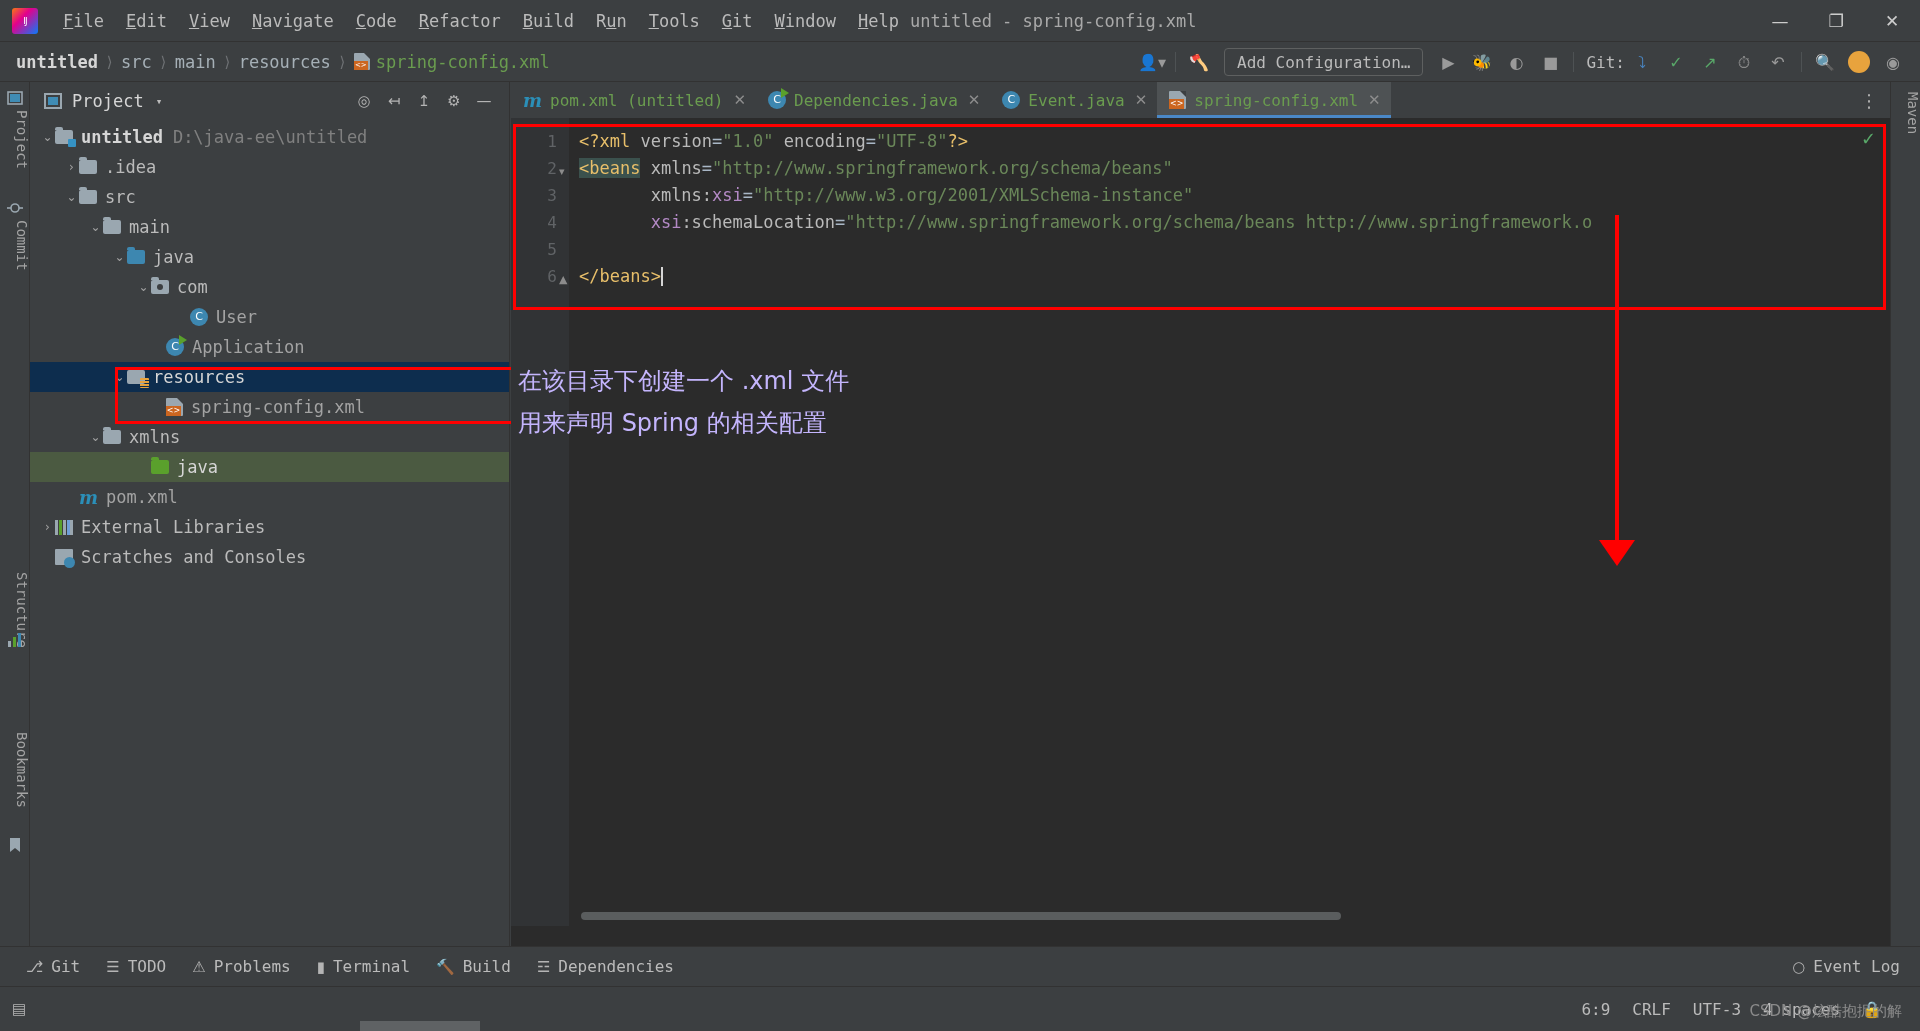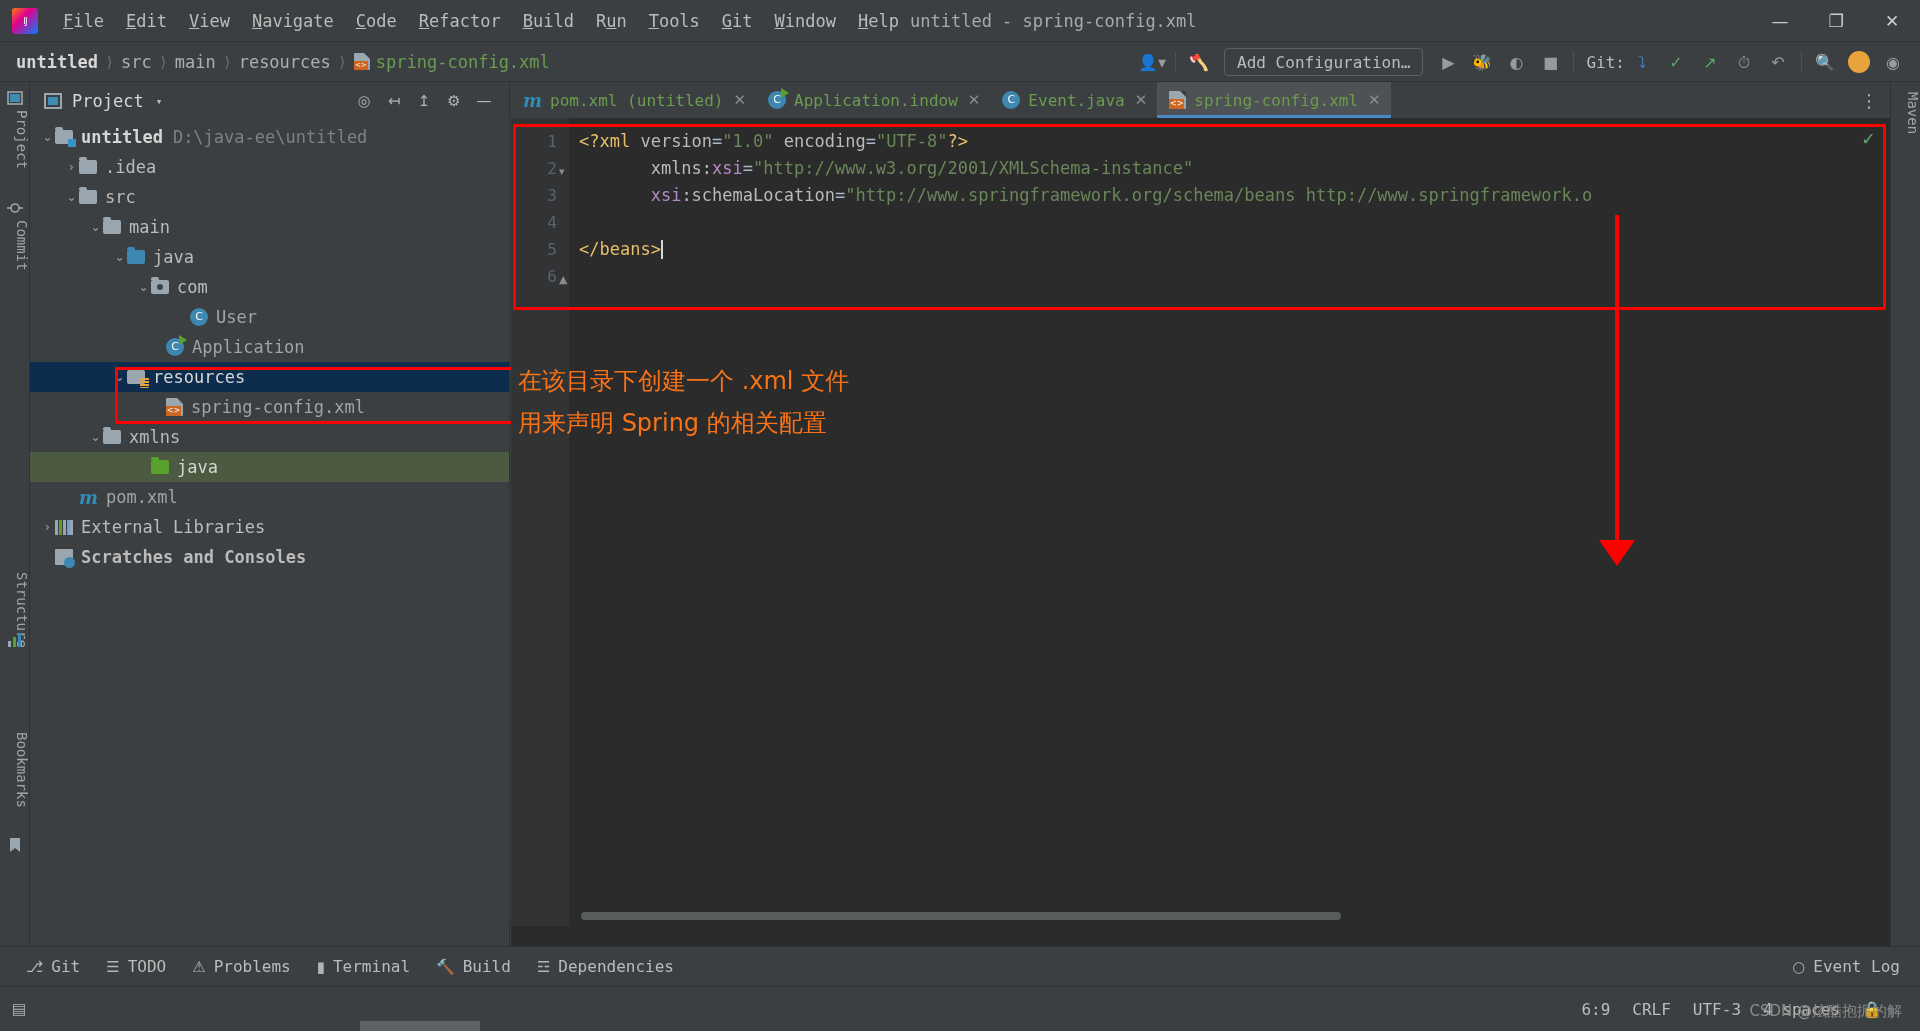--- a/index.html
+++ b/index.html
@@ -215,21 +215,21 @@
   .c-ns    { color:#b389c5; }
   .c-plain { color:#a9b7c6; }
   .c-decl  { color:#e8bf6a; }
   .hl-tag  { background:#3b514d; color:#e8bf6a; }
   .caret-bar { display:inline-block; width:2px; height:19px; background:#d6d6d6; vertical-align:-4px; }
 
   .checkmark { position:absolute; right:14px; top:10px; color:#59a869; font-size:18px; font-family:"DejaVu Sans", sans-serif;}
   .hscroll { position:absolute; left:70px; bottom:6px; width:760px; height:8px; background:#5a5d5e; border-radius:4px; }
 
   
-  .anno { position:absolute; color:#f97316; font-size:24px; white-space:nowrap;
+  .anno { position:absolute; color:#c4b5fd; font-size:24px; white-space:nowrap;
           font-family:"DejaVu Sans", sans-serif; }
   .arrow-line { position:absolute; background:#ff0000; }
   .arrow-head { position:absolute; width:0;height:0;border-style:solid; }
 
   
   .bottombar {
     position:absolute; left:0; bottom:45px; width:1920px; height:40px; background:#3c3f41;
     display:flex; align-items:center; border-top:1px solid #323232;
   }
   .bb-item { display:flex; align-items:center; margin-left:26px; font-size:16px; color:#bbbbbb;
@@ -448,41 +448,41 @@
         <span class="maven-m">m</span>
         <span class="t-green">pom.xml</span>
       </div>
 
       <div class="trow" style="padding-left:10px;">
         <span class="arrow">›</span>
         <span class="libs-ico"></span>
         <span>External Libraries</span>
       </div>
 
-      <div class="trow" style="padding-left:10px;font-weight:bold;">
+      <div class="trow" style="padding-left:10px;">
         <span class="arrow hidden">›</span>
         <span class="scratch-ico"></span>
         <span>Scratches and Consoles</span>
       </div>
     </div>
 
     <div class="redbox" style="left:85px; top:285px; width:408px; height:57px;"></div>
   </div>
 
   <div class="editorwrap">
 
     <div class="tabrow">
       <div class="tab">
         <span class="maven-m">m</span>
         <span>pom.xml (untitled)</span>
         <span class="x">✕</span>
       </div>
       <div class="tab">
         <span class="cls-ico run">C</span>
-        <span>Application.indow</span>
+        <span>Dependencies.java</span>
         <span class="x">✕</span>
       </div>
       <div class="tab">
         <span class="cls-ico">C</span>
         <span>Event.java</span>
         <span class="x">✕</span>
       </div>
       <div class="tab active">
         <span class="xml-ico2"></span>
         <span>spring-config.xml</span>
@@ -498,20 +498,21 @@
         <div class="gline">3</div>
         <div class="gline">4</div>
         <div class="gline">5</div>
         <div class="gline">6</div>
         <span class="fold" style="top:47px;">▾</span>
         <span class="fold" style="top:155px;">▲</span>
       </div>
 
       <div class="codelines">
         <div class="cline"><span class="c-decl">&lt;?xml </span><span class="c-attr">version</span><span class="c-plain">=</span><span class="c-val">"1.0"</span><span class="c-plain"> </span><span class="c-attr">encoding</span><span class="c-plain">=</span><span class="c-val">"UTF-8"</span><span class="c-decl">?&gt;</span></div>
+        <div class="cline"><span class="hl-tag">&lt;beans</span><span class="c-plain"> </span><span class="c-attr">xmlns</span><span class="c-plain">=</span><span class="c-val">"http://www.springframework.org/schema/beans"</span></div>
         <div class="cline"><span class="c-plain">       </span><span class="c-attr">xmlns:</span><span class="c-ns">xsi</span><span class="c-plain">=</span><span class="c-val">"http://www.w3.org/2001/XMLSchema-instance"</span></div>
         <div class="cline"><span class="c-plain">       </span><span class="c-ns">xsi</span><span class="c-attr">:schemaLocation</span><span class="c-plain">=</span><span class="c-val">"http://www.springframework.org/schema/beans http://www.springframework.o</span></div>
         <div class="cline">&nbsp;</div>
         <div class="cline"><span class="c-tag">&lt;/beans&gt;</span><span class="caret-bar"></span></div>
       </div>
 
       <div class="checkmark">✓</div>
       <div class="hscroll"></div>
 
       <div class="redbox" style="left:2px; top:6px; right:4px; height:186px;"></div>

